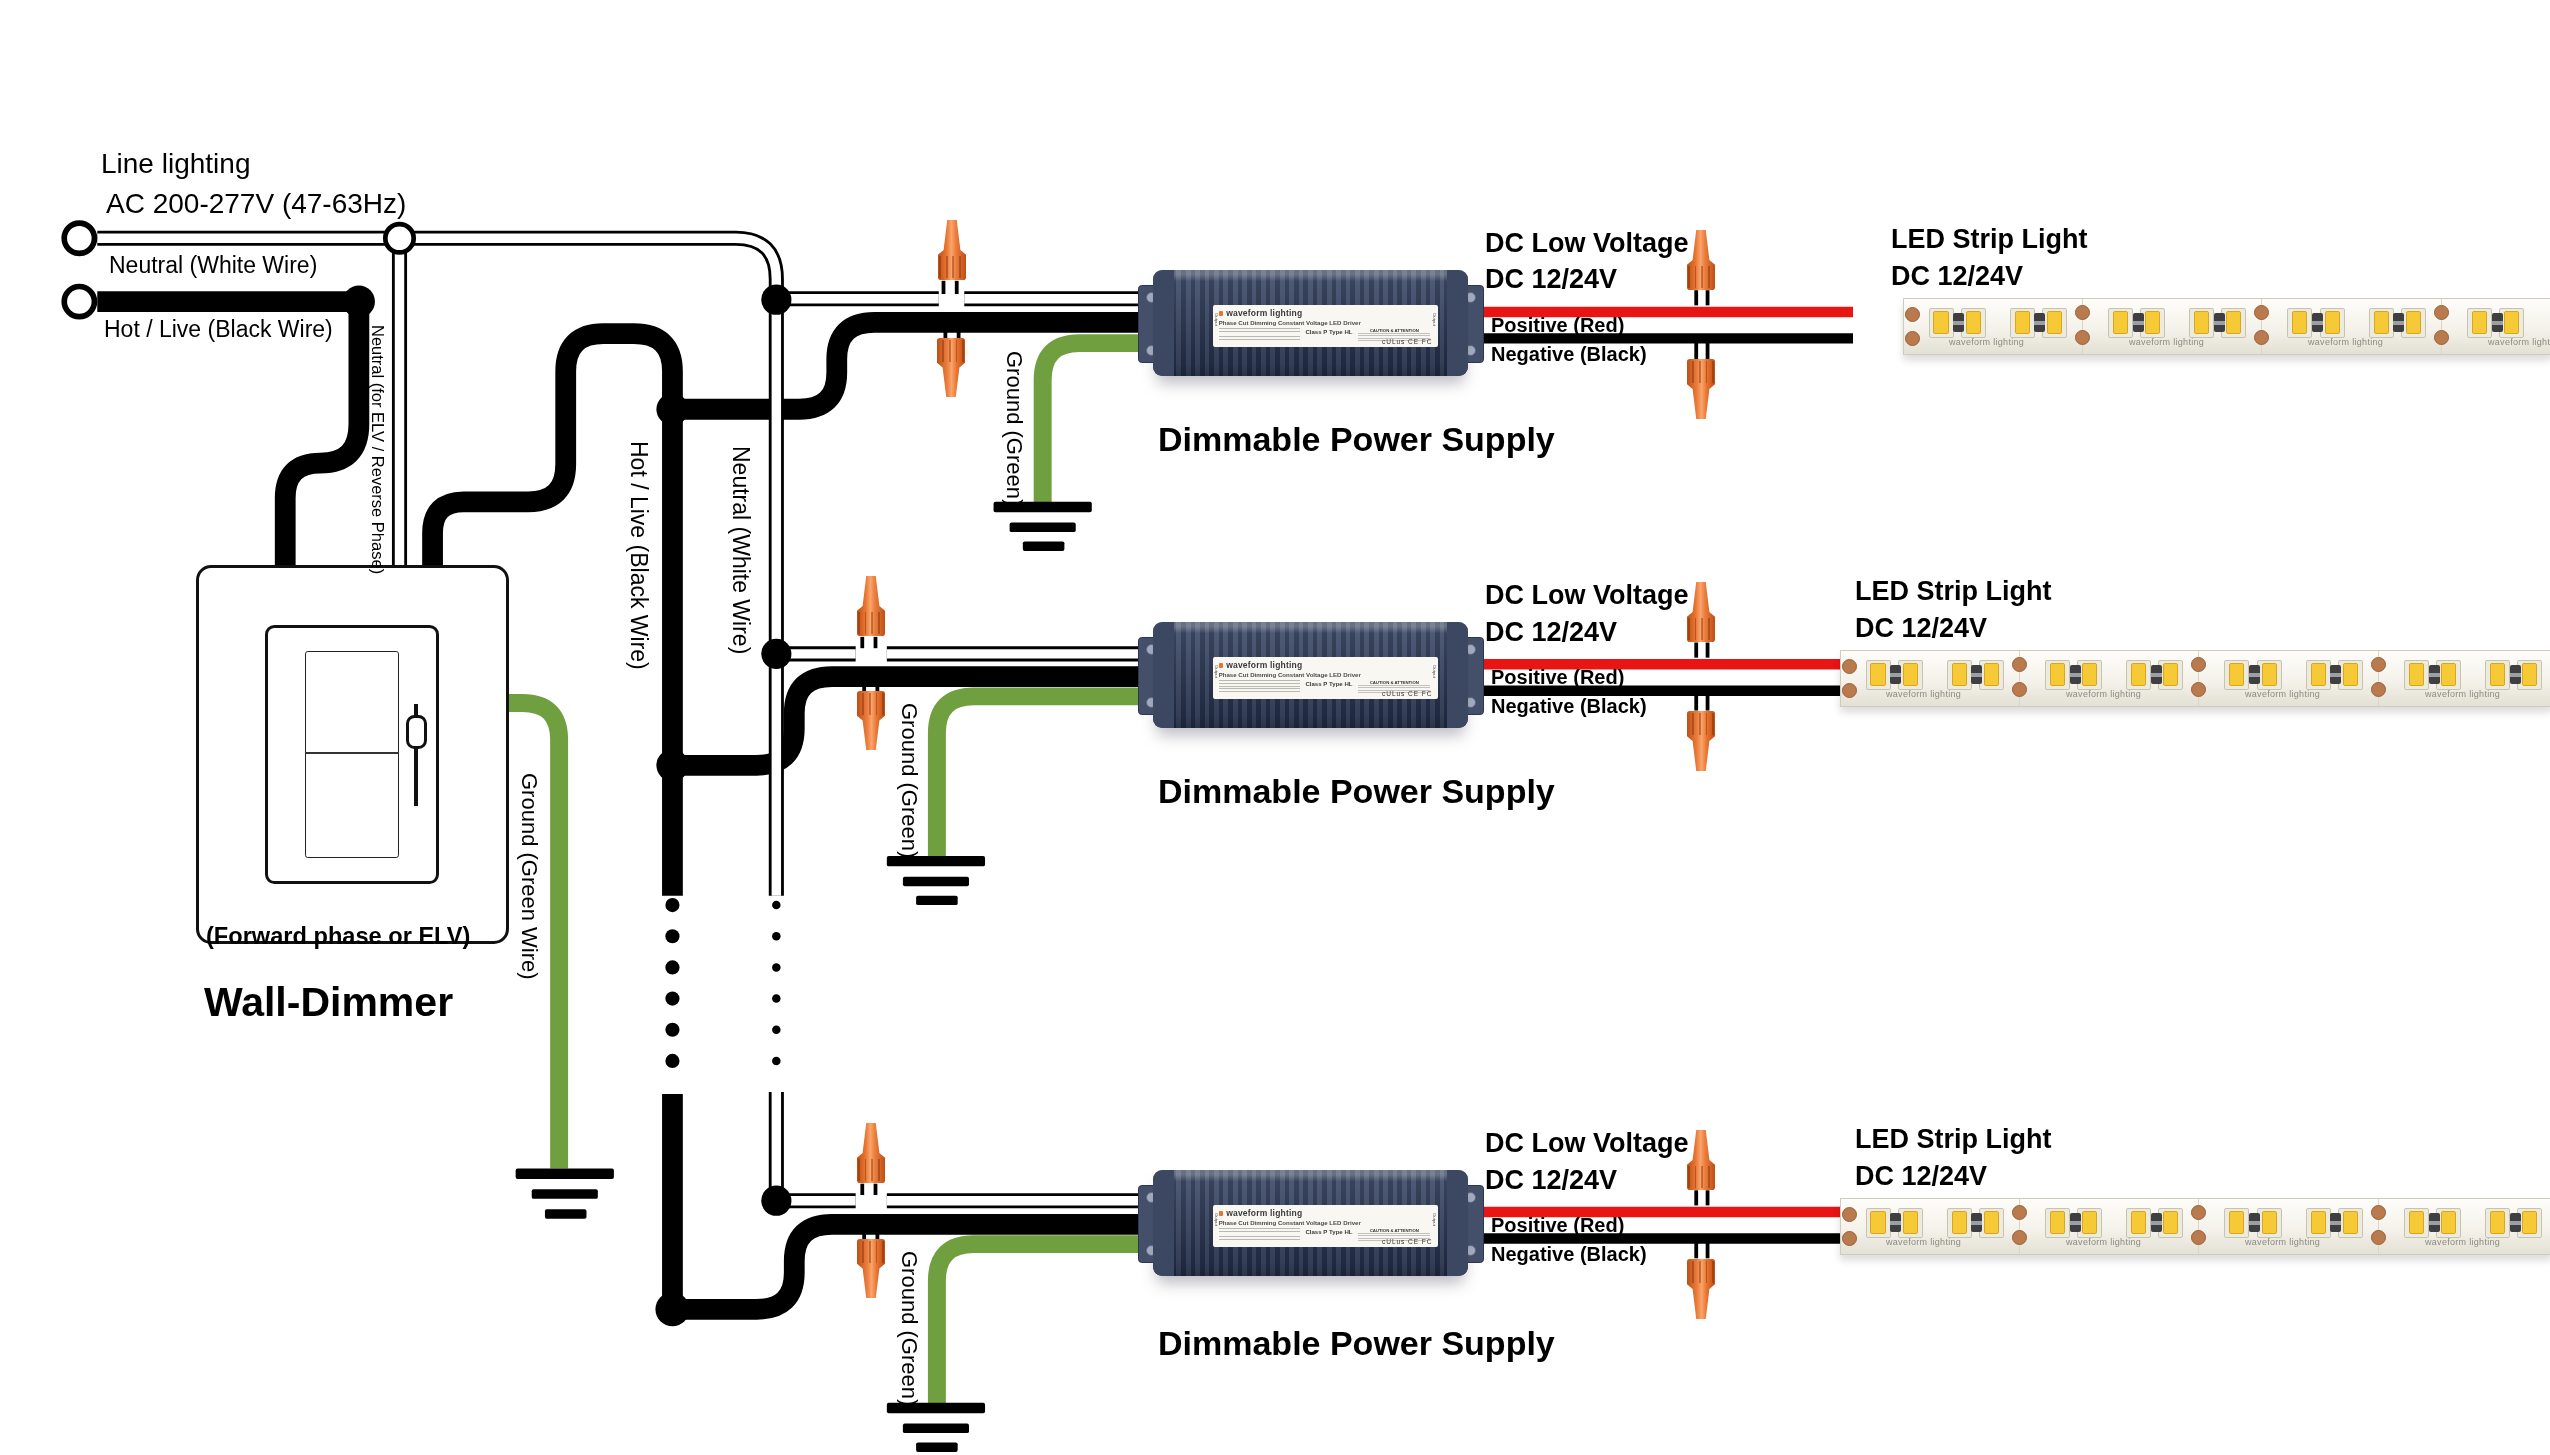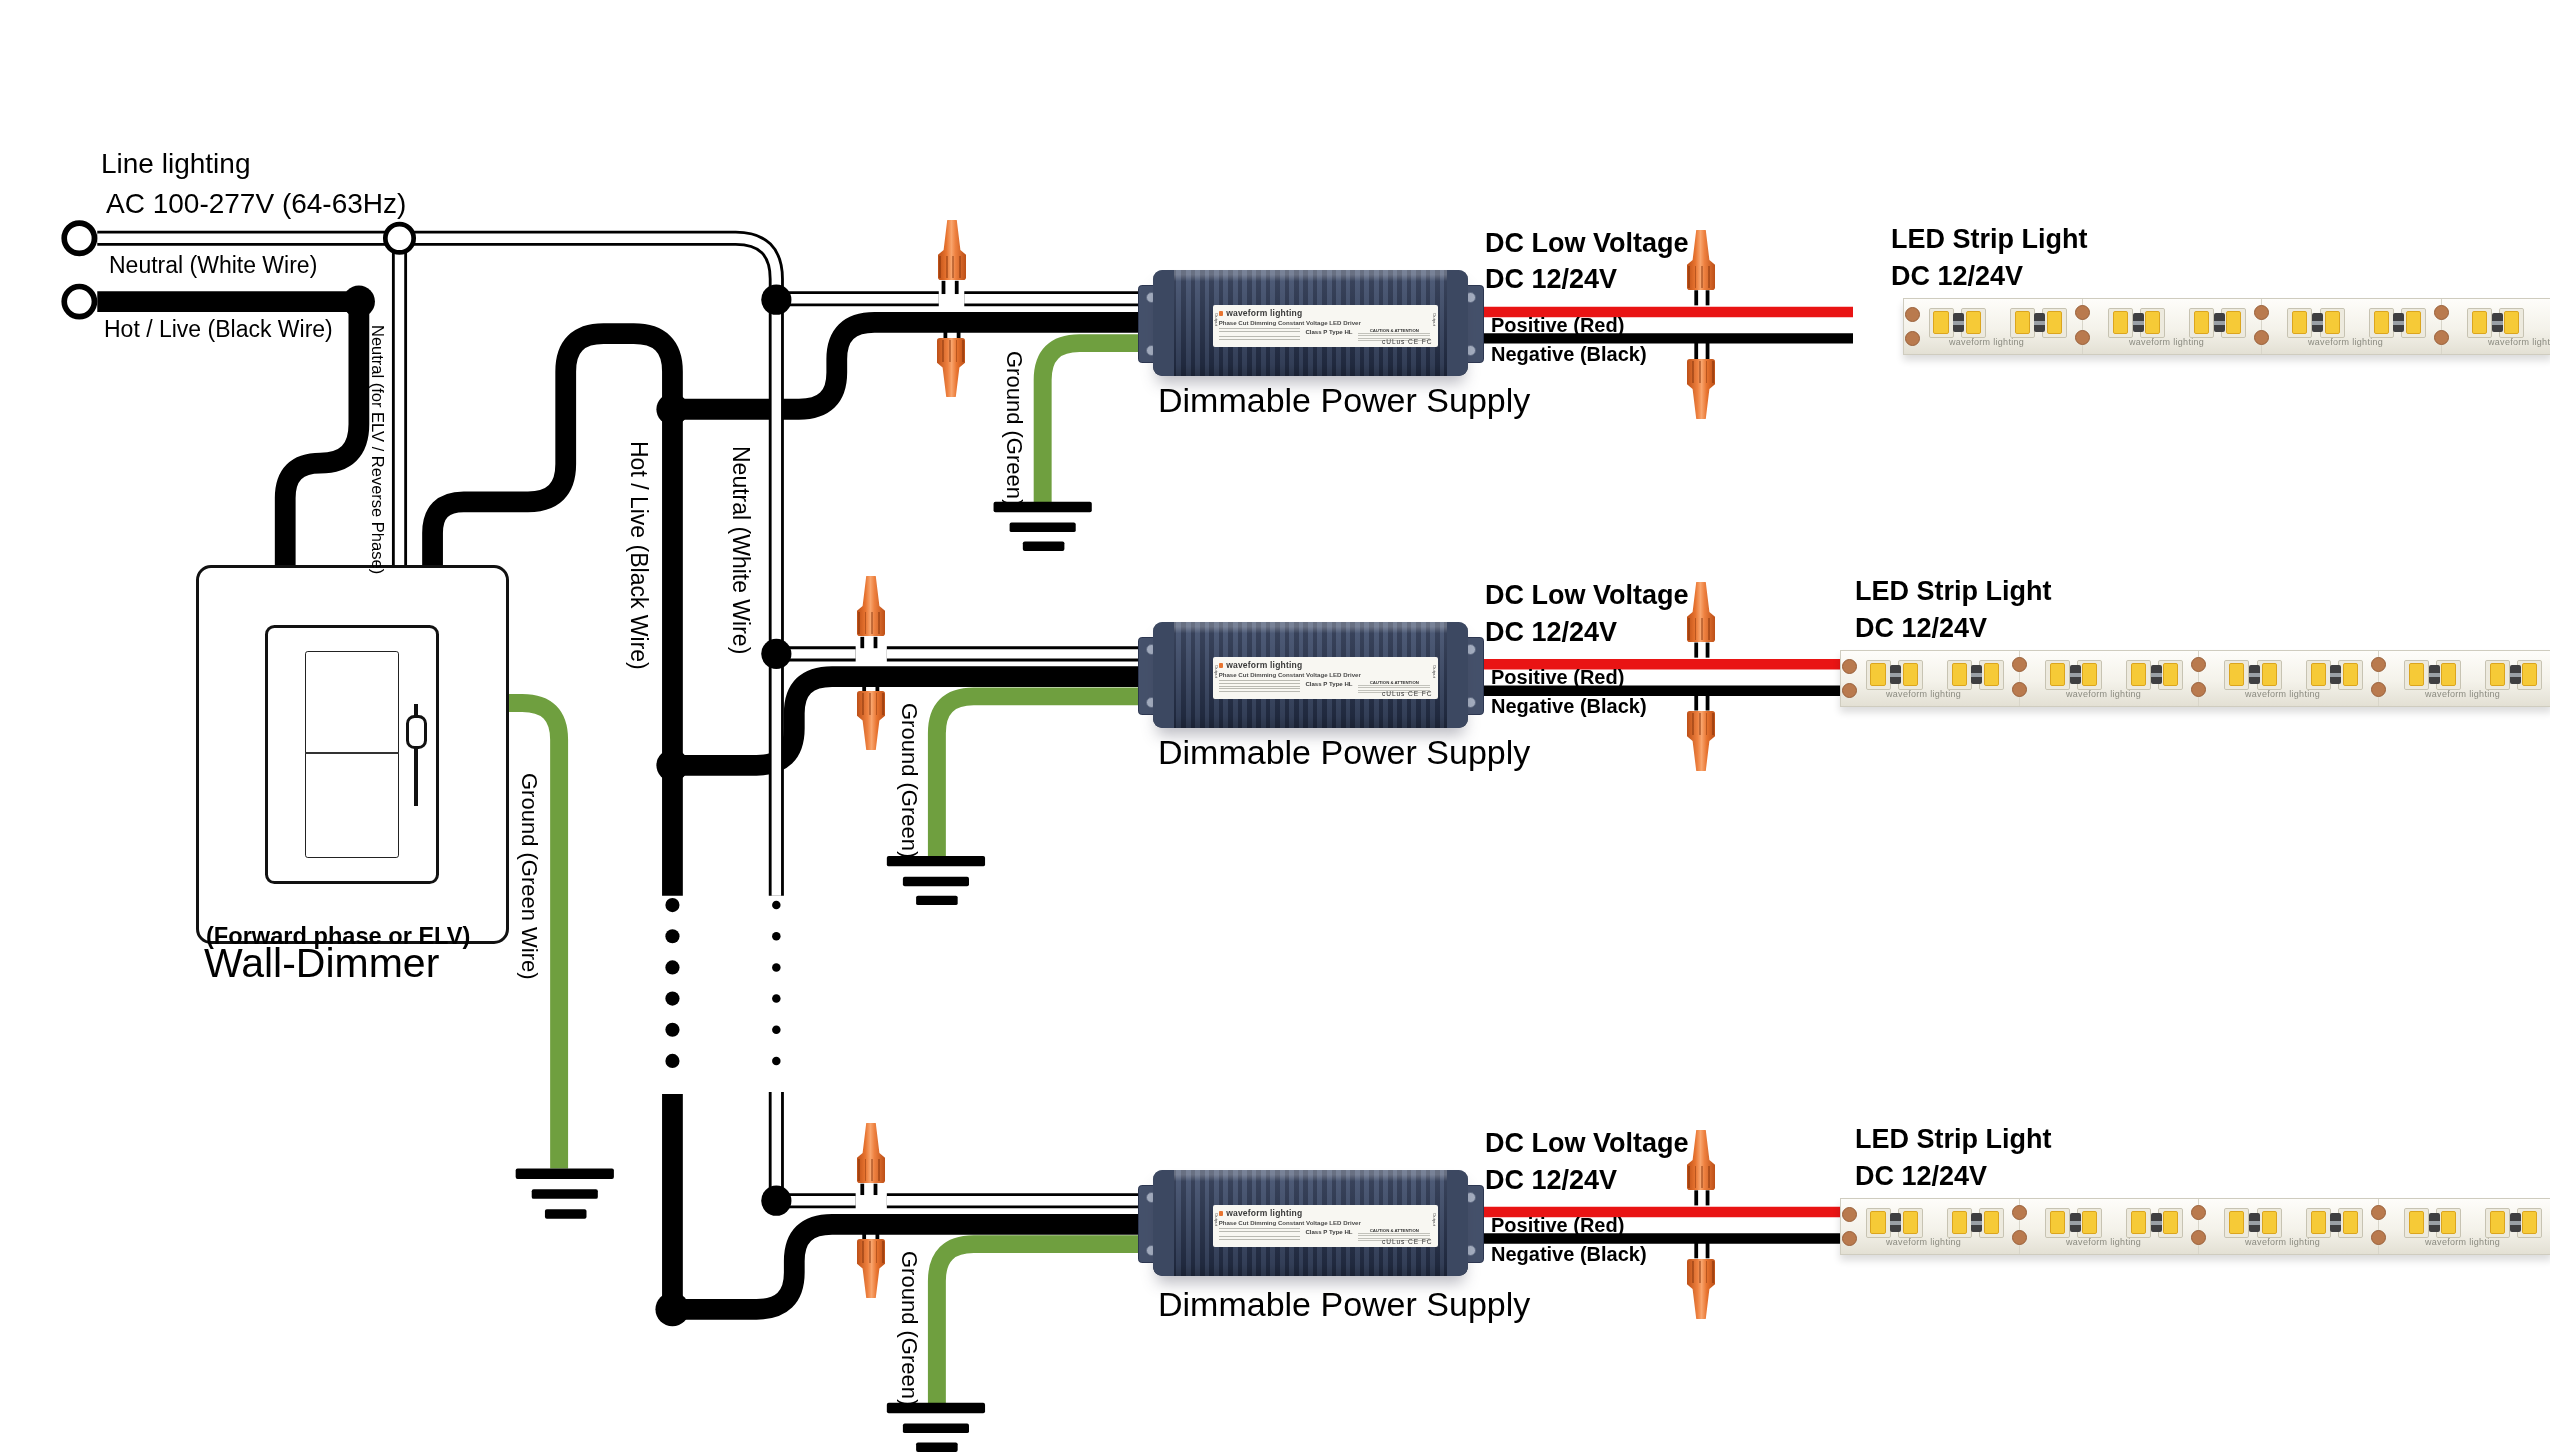--- a/index.html
+++ b/index.html
@@ -1,21 +1,21 @@
 <!DOCTYPE html>
 <html style="font-size:15px"><head>
 <meta charset="utf-8">
 <style>
   html,body{margin:0;padding:0;background:#fff;}
   #canvas{position:relative;width:2550px;height:1456px;background:#fff;overflow:hidden;
           font-family:"Liberation Sans","DejaVu Sans",sans-serif;color:#000;}
   #wires{position:absolute;left:0;top:0;z-index:1;}
   .lab{position:absolute;z-index:4;line-height:1.08;white-space:nowrap;}
   .vlab{position:absolute;z-index:4;writing-mode:vertical-rl;white-space:nowrap;line-height:1;}
-  .w500{font-weight:500;} .w600{font-weight:600;} .w700{font-weight:400;}
+  .w500{font-weight:500;} .w600{font-weight:600;} .w700{font-weight:700;margin-top:39px;}
 
   
   .dimmer{position:absolute;left:196px;top:565px;width:307px;height:373px;border:3.8px solid #111;
           border-radius:15px;background:#fff;z-index:3;}
   .dimmer-plate{position:absolute;left:66px;top:57px;width:168px;height:253px;border:3.8px solid #111;border-radius:9.4px;}
   .dimmer-paddle{position:absolute;left:106px;top:83px;width:92px;height:205px;border:1.9px solid #222;border-radius:2.8px;}
   .paddle-line{position:absolute;left:106px;top:184px;width:94px;height:1.9px;background:#333;}
   .slider-track{position:absolute;left:215px;top:136px;width:3.8px;height:102px;background:#111;}
   .slider-handle{position:absolute;left:207px;top:147px;width:15px;height:28px;border:3.8px solid #111;border-radius:8.5px;background:#fff;}
 
@@ -193,21 +193,21 @@
       <rect x="1794" y="735" width="4" height="17"></rect>
         <rect x="1806" y="735" width="4" height="17"></rect>
       <rect x="1794" y="1260" width="4" height="16"></rect>
         <rect x="1806" y="1260" width="4" height="16"></rect>
       <rect x="1794" y="1315" width="4" height="17"></rect>
         <rect x="1806" y="1315" width="4" height="17"></rect>
     </g>
   </svg>
 
   <div class="lab w500" style="left:101px;top:149px;font-size:28px;">Line lighting</div>
-  <div class="lab w500" style="left:106px;top:189px;font-size:28px;">AC 100-277V (64-63Hz)</div>
+  <div class="lab w500" style="left:106px;top:189px;font-size:28px;">AC 200-277V (47-63Hz)</div>
   <div class="lab w500" style="left:109px;top:253px;font-size:23px;">Neutral (White Wire)</div>
   <div class="lab w500" style="left:104px;top:317px;font-size:23px;">Hot / Live (Black Wire)</div>
 
   <div class="vlab w500" style="left:369px;top:325px;font-size:16.5px;">Neutral (for ELV / Reverse Phase)</div>
   <div class="vlab w500" style="left:627px;top:441px;font-size:23px;">Hot / Live (Black Wire)</div>
   <div class="vlab w500" style="left:729px;top:446px;font-size:23px;">Neutral (White Wire)</div>
   <div class="vlab w500" style="left:518px;top:773px;font-size:22px;">Ground (Green Wire)</div>
 
   <div class="dimmer">
     <div class="dimmer-plate"></div>

